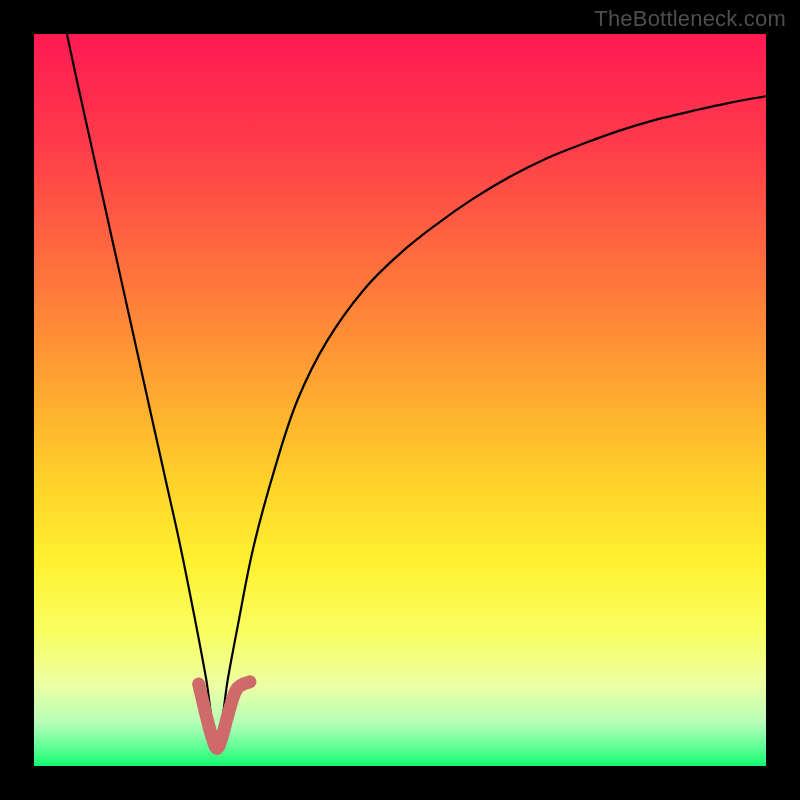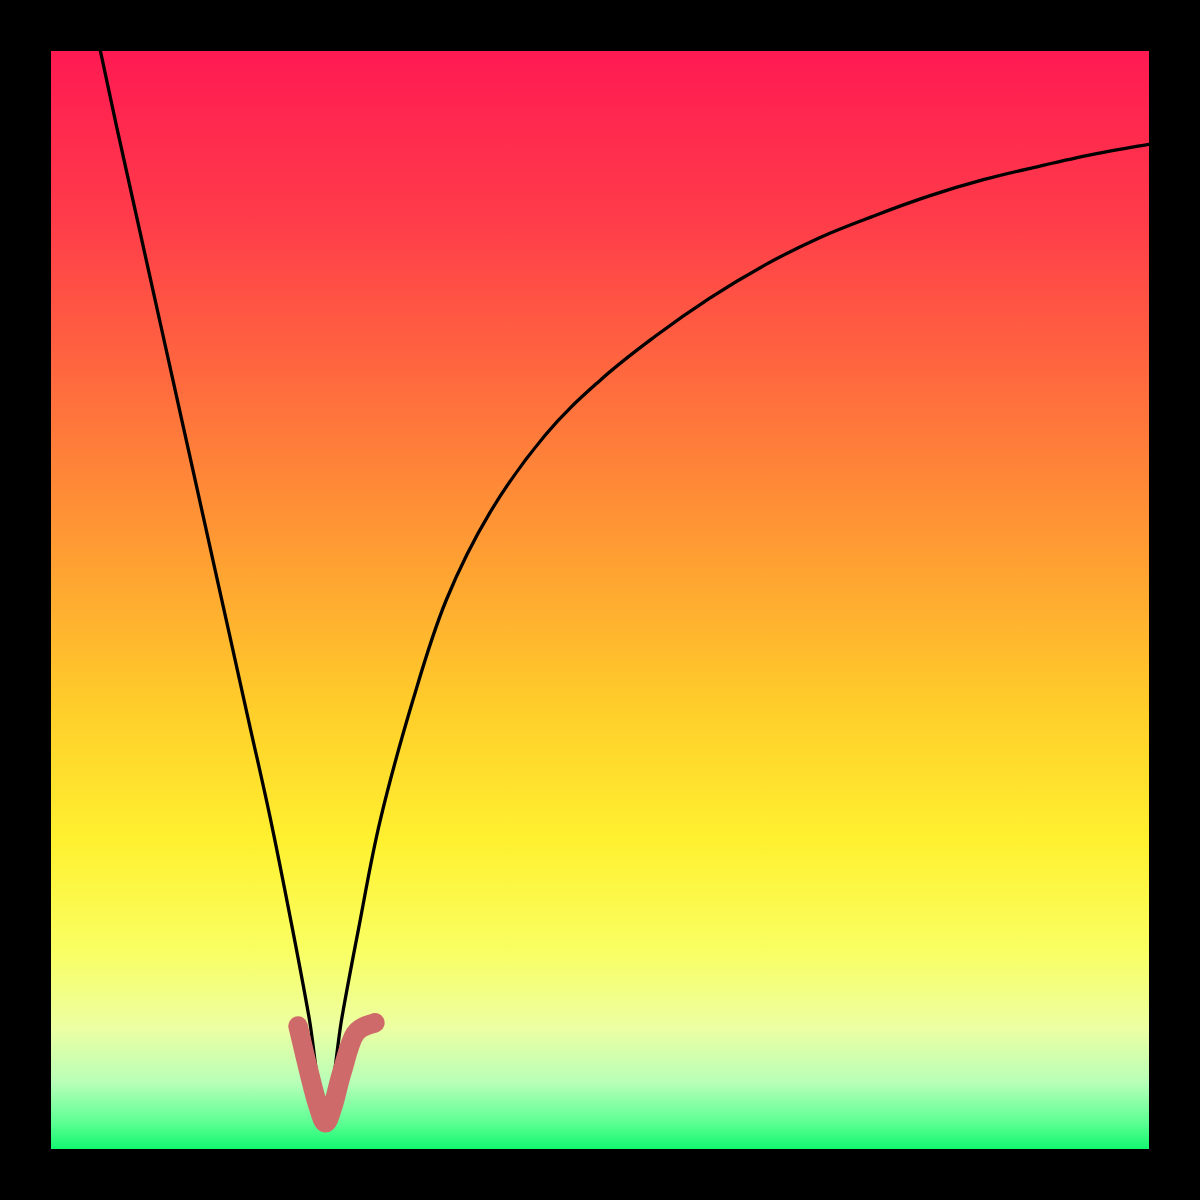--- a/index.html
+++ b/index.html
@@ -32,20 +32,21 @@
   svg {
     position: absolute;
     left: 0;
     top: 0;
   }
 </style>
 </head>
 <body>
 <div class="frame">
 
+  <div class="watermark">TheBottleneck.com</div>
 
   <svg id="chart-svg" width="800" height="800" viewBox="0 0 800 800">
     <defs>
       <linearGradient id="bg-grad" x1="0" y1="0" x2="0" y2="1">
           <stop offset="0%" stop-color="#ff1a52"></stop>
           <stop offset="15%" stop-color="#ff3b4a"></stop>
           <stop offset="30%" stop-color="#ff6a3e"></stop>
           <stop offset="45%" stop-color="#ff9b33"></stop>
           <stop offset="60%" stop-color="#ffce2a"></stop>
           <stop offset="72%" stop-color="#fff130"></stop>

